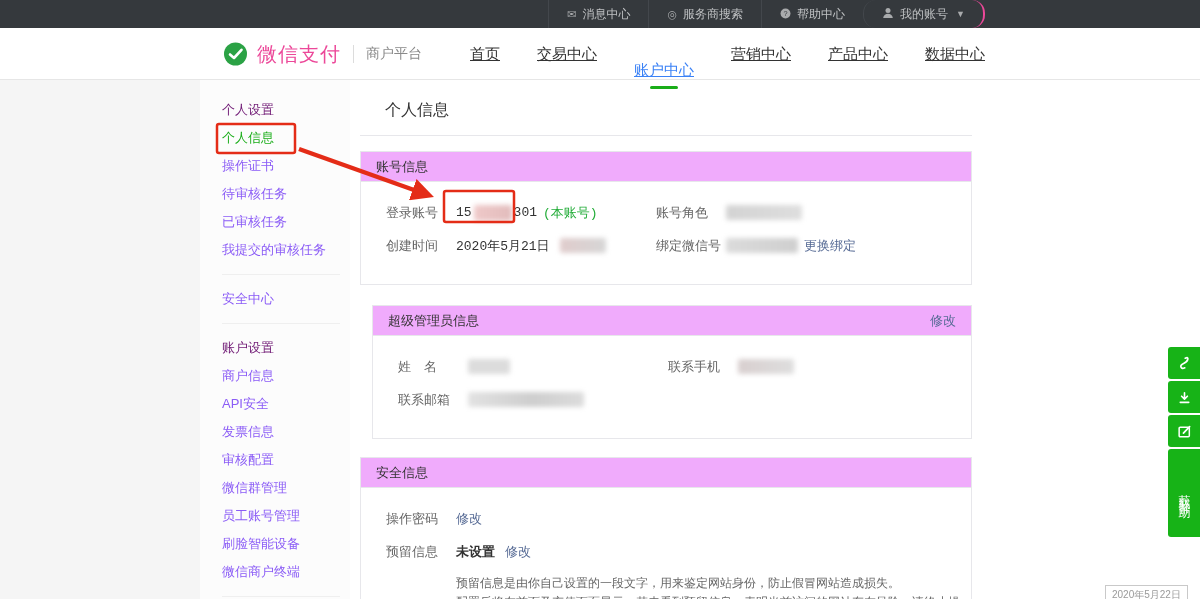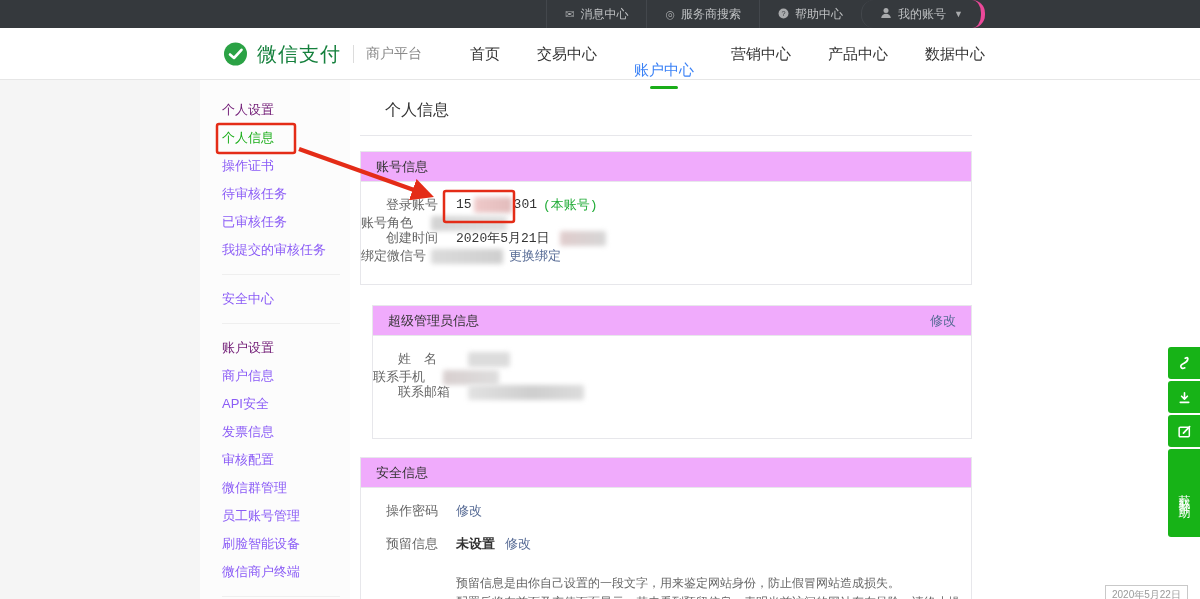--- a/index.html
+++ b/index.html
@@ -3,54 +3,54 @@
 <meta charset="utf-8">
 <style>
   * { margin:0; padding:0; box-sizing:border-box; }
   body { font-family:"Liberation Sans","DejaVu Sans",sans-serif; background:#888; }
   .screen { position:relative; width:1200px; height:599px; overflow:hidden; background:#fff; margin:0 auto; }
 
   
   .topbar { position:absolute; top:0; left:0; width:1200px; height:28px; background:#35393d; z-index:5; }
   .topbar-menu { position:absolute; right:215px; top:0; height:28px; display:flex; }
   .tb-item { display:flex; align-items:center; gap:6px; padding:0 18px; font-size:12px; color:#bfc1c3; border-left:1px solid #43474c; cursor:pointer; }
-  .tb-item:last-child { border-right:4px solid #ec4899;border-radius:13px; }
+  .tb-item:last-child { border-right:2px solid #ec4899;border-radius:13px; }
   .tb-glyph { font-size:11px; color:#a9abad; line-height:1; }
   .tb-caret { font-size:9px; color:#a9abad; margin-left:2px; }
 
   
   .header { position:absolute; top:28px; left:0; width:1200px; height:52px; background:#fff; border-bottom:1px solid #e6e6e6; z-index:4; }
   .logo-area { position:absolute; left:222px; top:0; height:52px; display:flex; align-items:center; }
   .logo-svg { display:block; }
-  .logo-text { font-size:20px; color:#15803d; margin-left:8px; letter-spacing:1px; }
+  .logo-text { font-size:20px; color:#ec4899; margin-left:8px; letter-spacing:1px; }
   .logo-div { width:1px; height:18px; background:#dcdcdc; margin:0 12px; }
   .portal-text { font-size:14px; color:#8a8a8a; }
   .nav { position:absolute; right:215px; top:0; height:52px; display:flex; align-items:center; gap:37px; }
-  .nav-item { position:relative; font-size:15px; color:#333; height:52px; line-height:52px; cursor:pointer; white-space:nowrap; }
+  .nav-item { position:relative; font-size:15px; color:#333; height:52px; line-height:52px; cursor:pointer; white-space:nowrap;text-decoration:underline; }
   .nav-item.active { color:#3b82f6;margin-top:31px; }
   .nav-item.active::after { content:""; position:absolute; left:50%; transform:translateX(-50%); bottom:7px; width:28px; height:3px; background:#1aad19; border-radius:2px; }
 
   
   .page { position:absolute; top:80px; left:0; width:1200px; height:519px; background:#fff; }
   .left-rail { position:absolute; left:0; top:0; width:200px; height:100%; background:#f5f5f5; }
   .sidebar { position:absolute; left:200px; top:0; width:150px; height:100%; background:#fcfcfc; padding:16px 0 0 22px; }
   .side-title { font-size:13px; color:#701a75; line-height:28px; }
   .side-item { font-size:13px; color:#8b5cf6; line-height:28px; cursor:pointer; white-space:nowrap; }
   .side-item.active { color:#1aad19; }
   .side-div { width:118px; height:1px; background:#efefef; margin:10px 0; }
 
   
   .content { position:absolute; left:360px; top:0; width:612px; }
   .page-title { font-size:16px; font-weight:normal; color:#333; margin:20px 0 0 25px; }
   .title-div { height:1px; background:#e7e7eb; margin-top:14px; }
   .section { border:1px solid #e7e7eb; background:#fff; }
   .sec1 { margin-top:15px; } .sec2 { margin-top:20px;margin-left:12px; } .sec3 { margin-top:18px; }
   .section-header { height:30px; background:#f0abfc; border-bottom:1px solid #e7e7eb; display:flex; align-items:center; justify-content:space-between; padding:0 15px; font-size:13px; color:#333; }
   .section-body { padding:14px 0 22px; }
-  .frow { display:flex; height:33px; align-items:flex-start;flex-direction:column; }
+  .frow { display:flex; height:33px; align-items:center; }
   .fcell { display:flex; align-items:center; }
   .fcell-l { width:295px; padding-left:25px; }
   .flabel { width:70px; color:#666; font-size:13px; flex-shrink:0; }
   .fvalue { color:#333; font-size:13px; display:flex; align-items:center; gap:6px;font-family:Liberation Mono, monospace; }
   .link { color:#576b95; font-size:13px; cursor:pointer; text-decoration:none; }
   .green-tag { color:#22ac38; }
   .bold { font-weight:bold; }
   .desc-block { margin:6px 0 0 95px; font-size:12px; color:#666; line-height:19px; }
 
   

